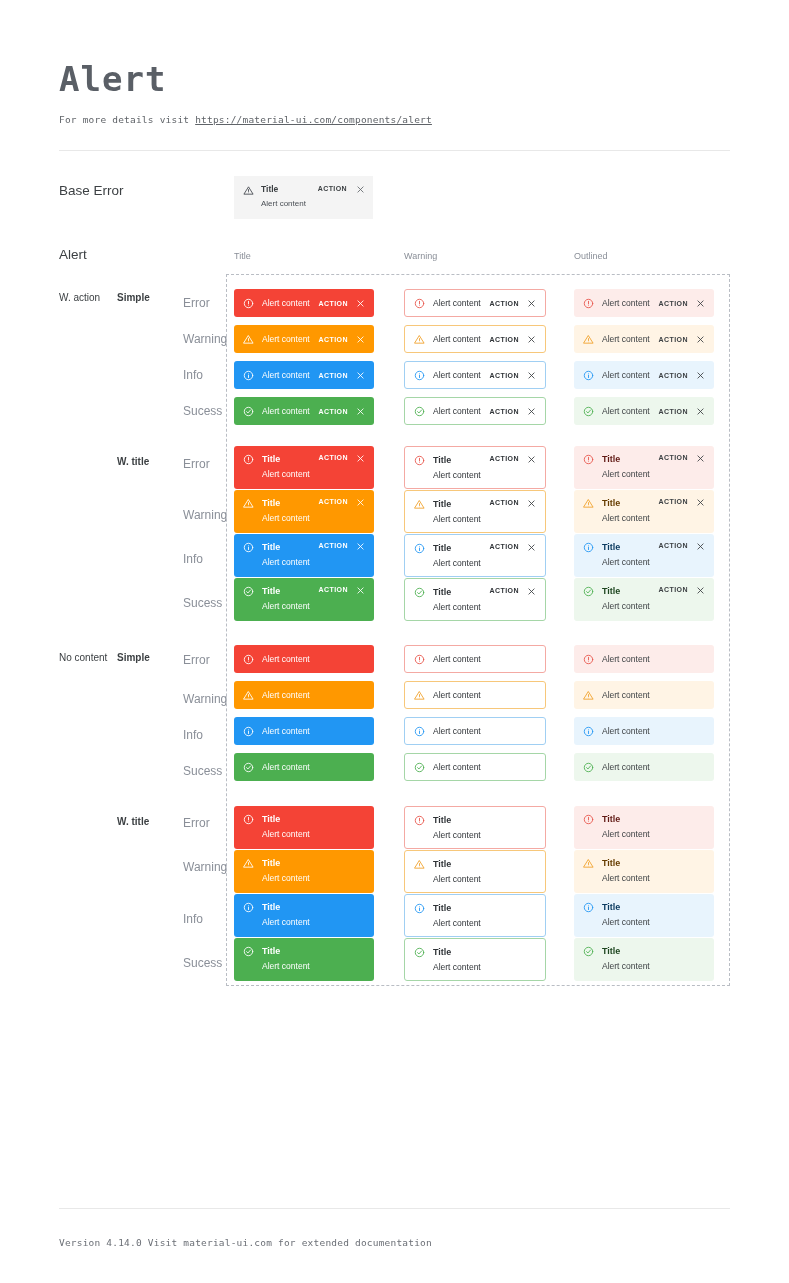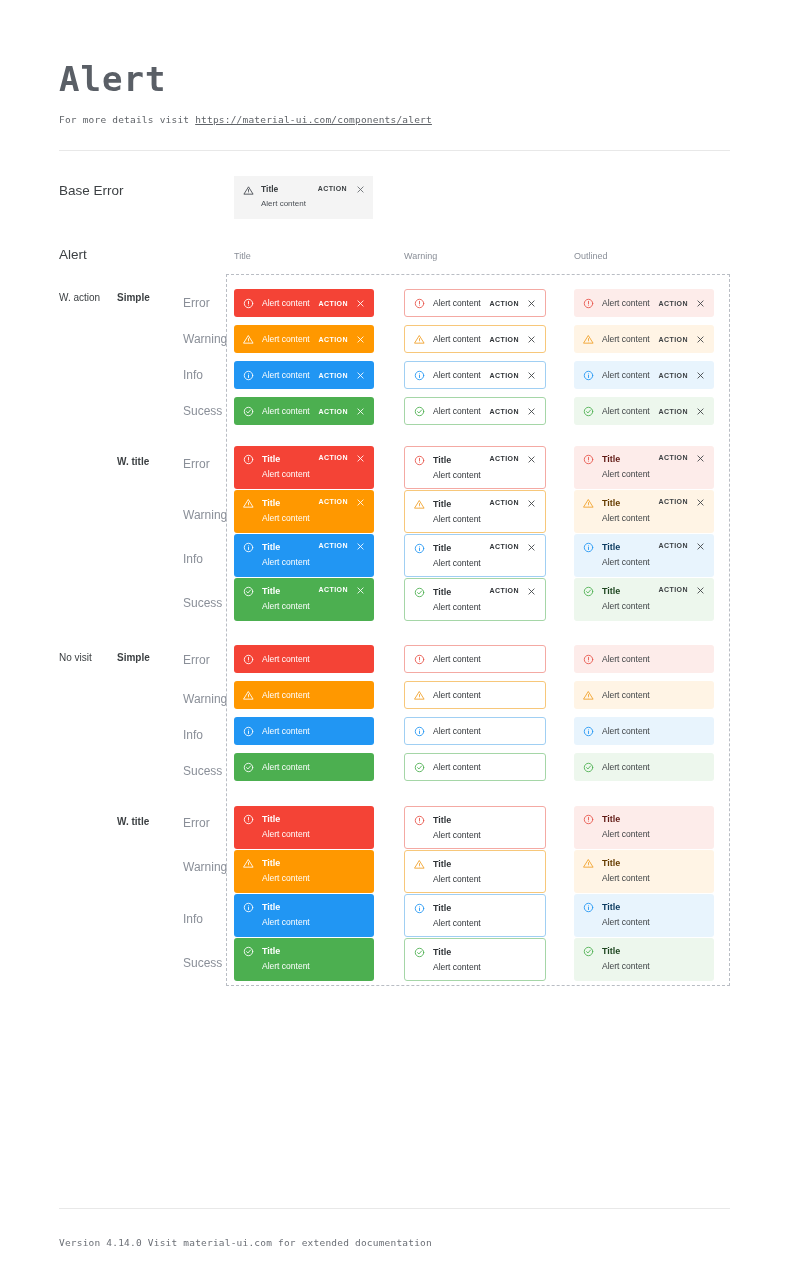--- a/index.html
+++ b/index.html
@@ -174,21 +174,21 @@
           <line x1="19" y1="5" x2="5" y2="19"></line>
       </svg>
     </span>
   </div>
 
   <div class="col-head" style="left:234px; top:251px;">Title</div>
   <div class="col-head" style="left:404px; top:251px;">Warning</div>
   <div class="col-head" style="left:574px; top:251px;">Outlined</div>
 
   <div class="grp-label" style="left:59px; top:292px;">W. action</div>
-  <div class="grp-label" style="left:59px; top:652px;">No visit</div>
+  <div class="grp-label" style="left:59px; top:652px;">No content</div>
 
   <div class="grp-label bold" style="left:117px; top:292px;">Simple</div>
   <div class="grp-label bold" style="left:117px; top:456px;">W. title</div>
   <div class="grp-label bold" style="left:117px; top:652px;">Simple</div>
   <div class="grp-label bold" style="left:117px; top:816px;">W. title</div>
 
   <div class="row-label" style="left:183px; top:296px;">Error</div>
   <div class="row-label" style="left:183px; top:332px;">Warning</div>
   <div class="row-label" style="left:183px; top:368px;">Info</div>
   <div class="row-label" style="left:183px; top:404px;">Sucess</div>

